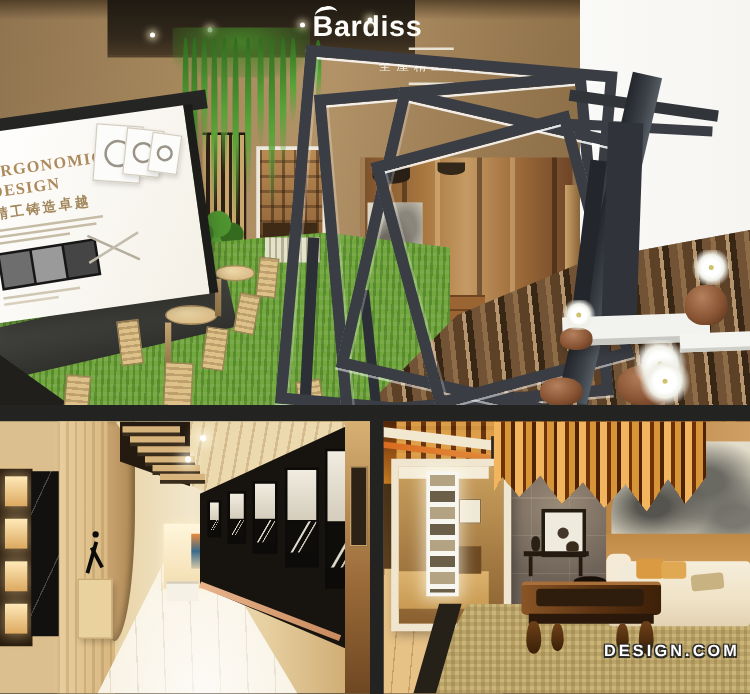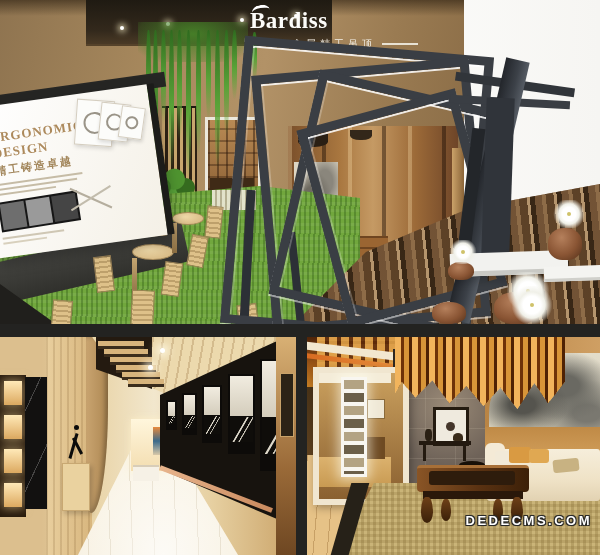--- a/index.html
+++ b/index.html
@@ -13,26 +13,26 @@
   .t-wall{left:0;top:0;width:464px;height:216px;background:linear-gradient(100deg,#8f7450,#a98a5e 35%,#b29267 55%,#9a7b52 80%,#8a6c46);}
   .t-wallshadow{left:0;top:0;width:464px;height:16px;background:linear-gradient(180deg,rgba(40,28,14,.6),rgba(40,28,14,0));}
   .t-ceilbox{left:86px;top:0;width:246px;height:44px;background:linear-gradient(180deg,#1f1a12,#33291c 70%,#4a3a26);border-bottom:2px solid #55422a;}
   .t-ceilbox i{width:4px;height:4px;border-radius:50%;background:#fff;box-shadow:0 0 6px 2px rgba(255,244,200,.8);}
   .sp1{left:34px;top:26px}.sp2{left:80px;top:22px}.sp3{left:154px;top:18px}.sp4{left:208px;top:14px}
   .t-canopy{left:138px;top:22px;width:110px;height:40px;background:radial-gradient(ellipse at 50% 30%,rgba(70,130,40,.95),rgba(70,130,40,.3) 70%,transparent 85%);}
   .vine{top:30px;width:5px;border-radius:40%;background:linear-gradient(180deg,#2f6b1f,#5aa338 55%,rgba(90,163,56,0));}
   .v1{left:146px;height:120px}.v2{left:153px;height:148px}.v3{left:161px;height:95px}.v4{left:169px;height:140px}
   .v5{left:177px;height:110px}.v6{left:186px;height:150px}.v7{left:196px;height:125px}.v8{left:206px;height:90px}
   .v9{left:215px;height:138px}.v10{left:224px;height:105px}.v11{left:232px;height:70px}.v12{left:252px;height:48px;top:32px}
-  .t-logo{left:250px;top:8px;width:190px;color:#fdfcf9;font-family:Liberation Serif, serif;}
+  .t-logo{left:250px;top:8px;width:190px;color:#fdfcf9;}
   .t-logo .row{position:relative;display:flex;align-items:baseline;gap:2px;}
   .t-swoosh{position:absolute;left:2px;top:-3px;width:18px;height:9px;border-top:3px solid #fff;border-radius:50%;transform:rotate(-10deg);}
   .t-logo .latin{font-size:23px;font-weight:bold;letter-spacing:.5px;}
   .t-logo .cjk{font-size:20px;font-weight:bold;}
-  .t-tagline{margin-top:3px;display:flex;align-items:center;gap:6px;color:#f3efe6;}
+  .t-tagline{margin-top:3px;display:flex;align-items:center;gap:6px;color:#f3efe6;flex-direction:column;}
   .t-tagline .ln{width:36px;height:2px;background:#e8e2d4;}
   .t-tagline .tx{font-size:10px;letter-spacing:4px;white-space:nowrap;}
   .t-screen{left:162px;top:106px;width:35px;height:108px;background:repeating-linear-gradient(90deg,#c9a66e 0 3px,#2e2114 3px 6px);border-top:2px solid #1f1811;}
   .t-window{left:205px;top:117px;width:50px;height:82px;border:3px solid #ece8dc;background:
     repeating-linear-gradient(90deg,rgba(40,20,8,.45) 0 2px,transparent 2px 9px),
     repeating-linear-gradient(0deg,rgba(40,20,8,.35) 0 2px,transparent 2px 12px),
     linear-gradient(180deg,#b98a54,#8a5f34);}
   .t-window i{left:2px;top:58px;width:44px;height:18px;background:#3f2a16;}
   .t-plant{left:148px;top:164px;width:48px;height:52px;}
   .t-plant .lv{left:0;top:0;width:48px;height:38px;background:
@@ -457,16 +457,16 @@
       <i class="tt-in"></i>
       <i class="tt-ap"></i>
       <i class="tt-lg lg1"></i>
       <i class="tt-lg lg2"></i>
       <i class="tt-lg lg3"></i>
       <i class="tt-lg lg4"></i>
     </div>
   </section>
 
   <div class="wm">
-    <div class="wm2">DEDECMS.COM</div>
+    <div class="wm2">DESIGN.COM</div>
   </div>
 
 </div>
 
 </body></html>

